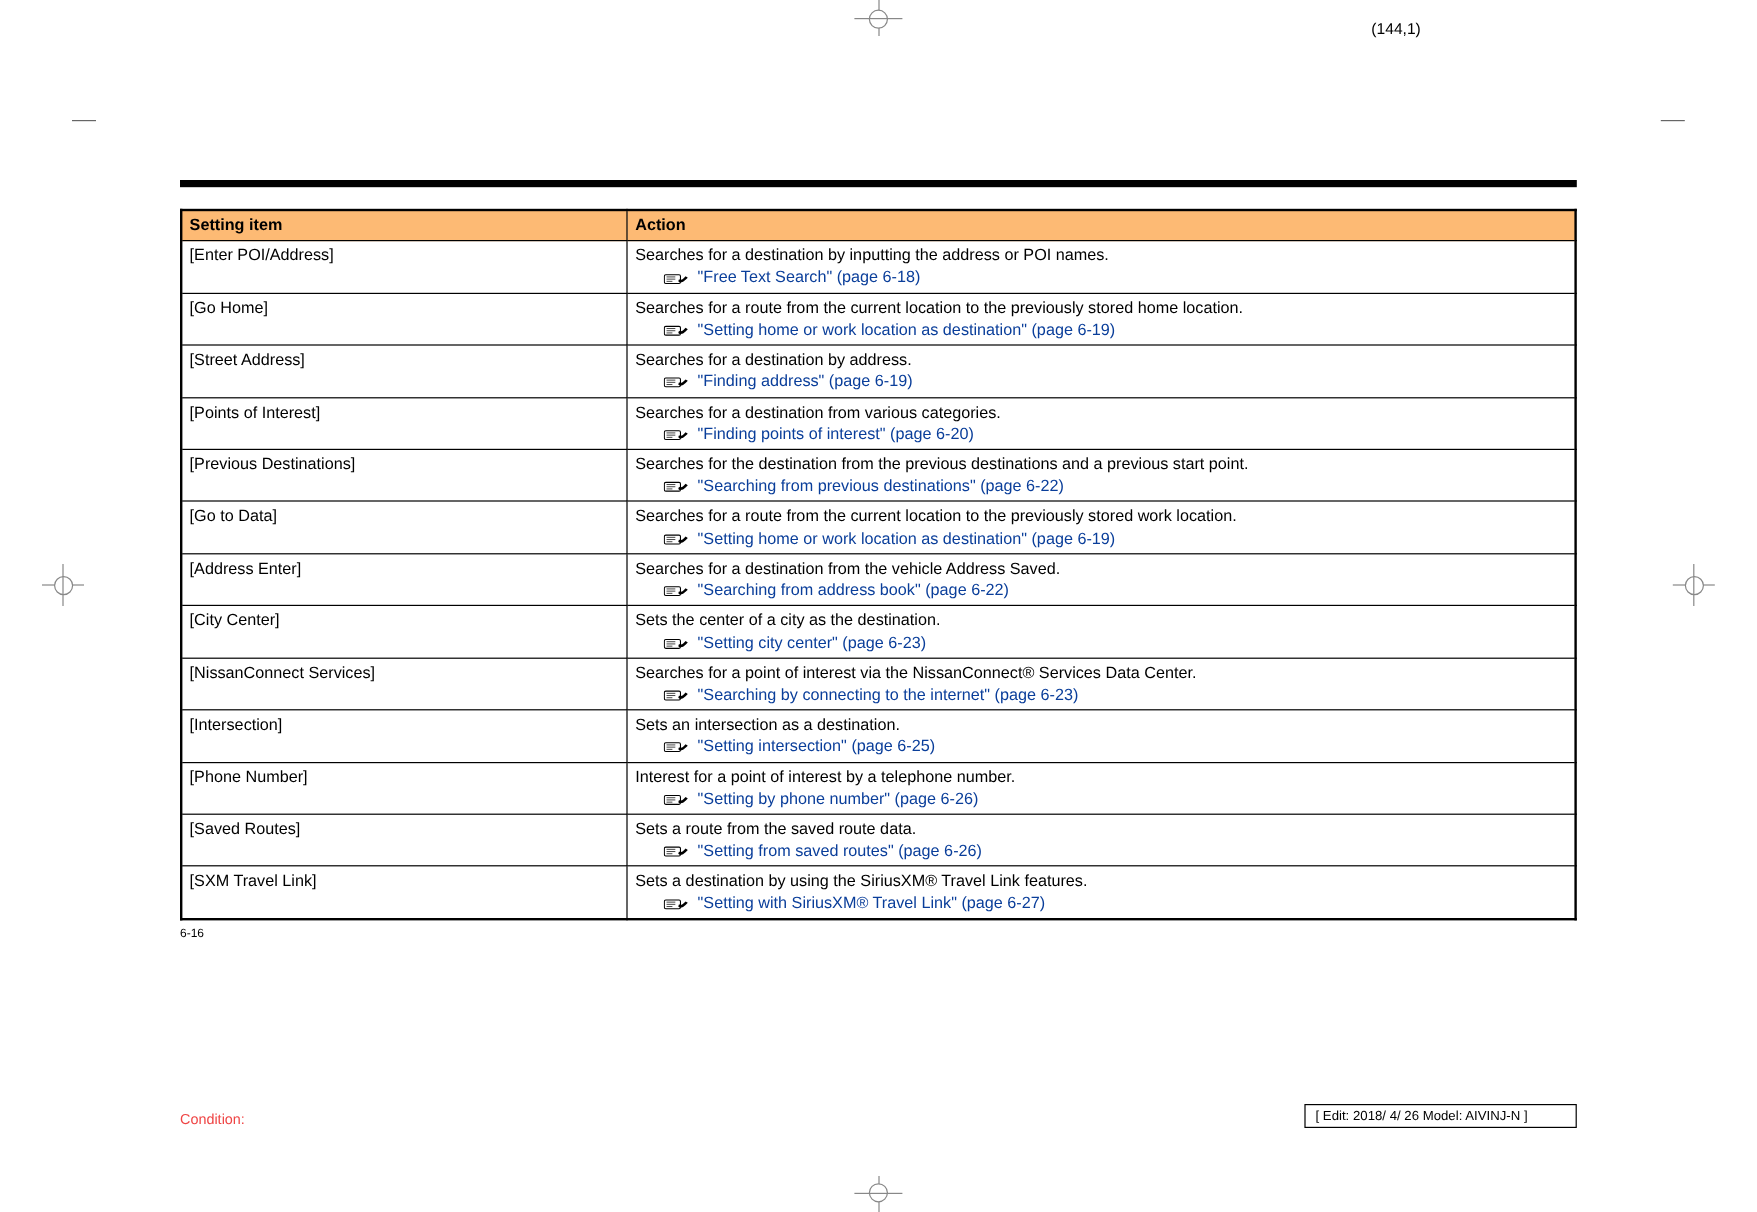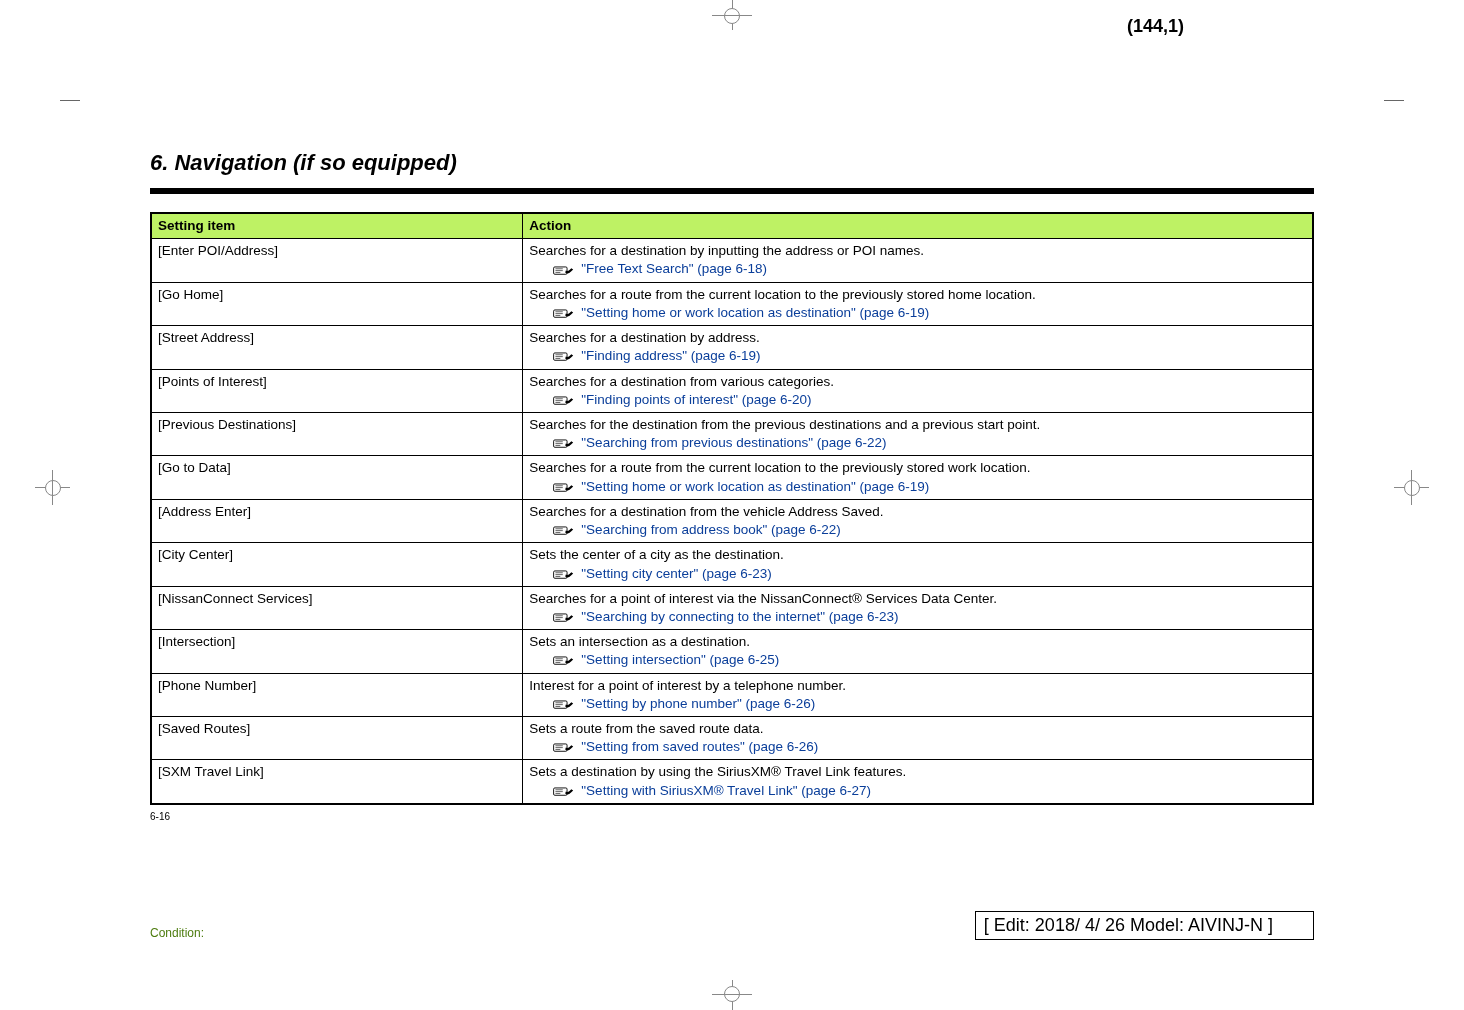--- a/index.html
+++ b/index.html
@@ -11,22 +11,21 @@
     padding: 0;
     width: 1464px;
     height: 1010px;
     position: relative;
     box-sizing: border-box;
   }
   .page-coord {
     position: absolute;
     top: 16px;
     right: 280px;
-    font-size: 18px;
-    font-weight: bold;
+    font-size: 13px;
   }
   .crop-top, .crop-bottom {
     position: absolute;
     left: 50%;
     transform: translateX(-50%);
     width: 60px;
     height: 30px;
     pointer-events: none;
   }
   .crop-top { top: 0; }
@@ -119,21 +118,21 @@
   table.settings th, table.settings td {
     border: 1.5px solid #000;
     padding: 3px 6px;
     vertical-align: top;
     font-size: 13.5px;
     line-height: 1.35;
   }
   table.settings th {
     text-align: left;
     font-weight: bold;
-    background: #bef264;
+    background: #fdba74;
   }
   table.settings { border: 2.5px solid #000; }
   col.col-item { width: 32%; }
   col.col-action { width: 68%; }
   .ref-line {
     display: flex;
     align-items: center;
     gap: 6px;
     margin-left: 24px;
   }
@@ -154,27 +153,27 @@
   .footer {
     position: absolute;
     bottom: 70px;
     left: 150px;
     right: 150px;
     display: flex;
     justify-content: space-between;
     align-items: flex-end;
   }
   .condition {
-    color: #4d7c0f;
+    color: #ef4444;
     font-size: 12px;
   }
   .edit-box {
     border: 1px solid #000;
     padding: 3px 40px 3px 8px;
-    font-size: 18px;
+    font-size: 11px;
   }
 </style>
 </head>
 <body>
 
 <div class="page-coord">(144,1)</div>
 
 <div class="crop-top">
     <div class="crop-circle"></div>
   </div>
@@ -184,21 +183,20 @@
 <div class="side-trim-left"></div>
 <div class="side-trim-right"></div>
 <div class="side-reg-left reg-cross">
     <div class="reg-circle"></div>
   </div>
 <div class="side-reg-right reg-cross">
     <div class="reg-circle"></div>
   </div>
 
 <div class="content">
-  <div class="section-title">6. Navigation (if so equipped)</div>
   <hr class="heavy-rule">
 
 
   <table class="settings">
     <colgroup>
         <col class="col-item">
         <col class="col-action">
       </colgroup>
     <thead>
       <tr>

